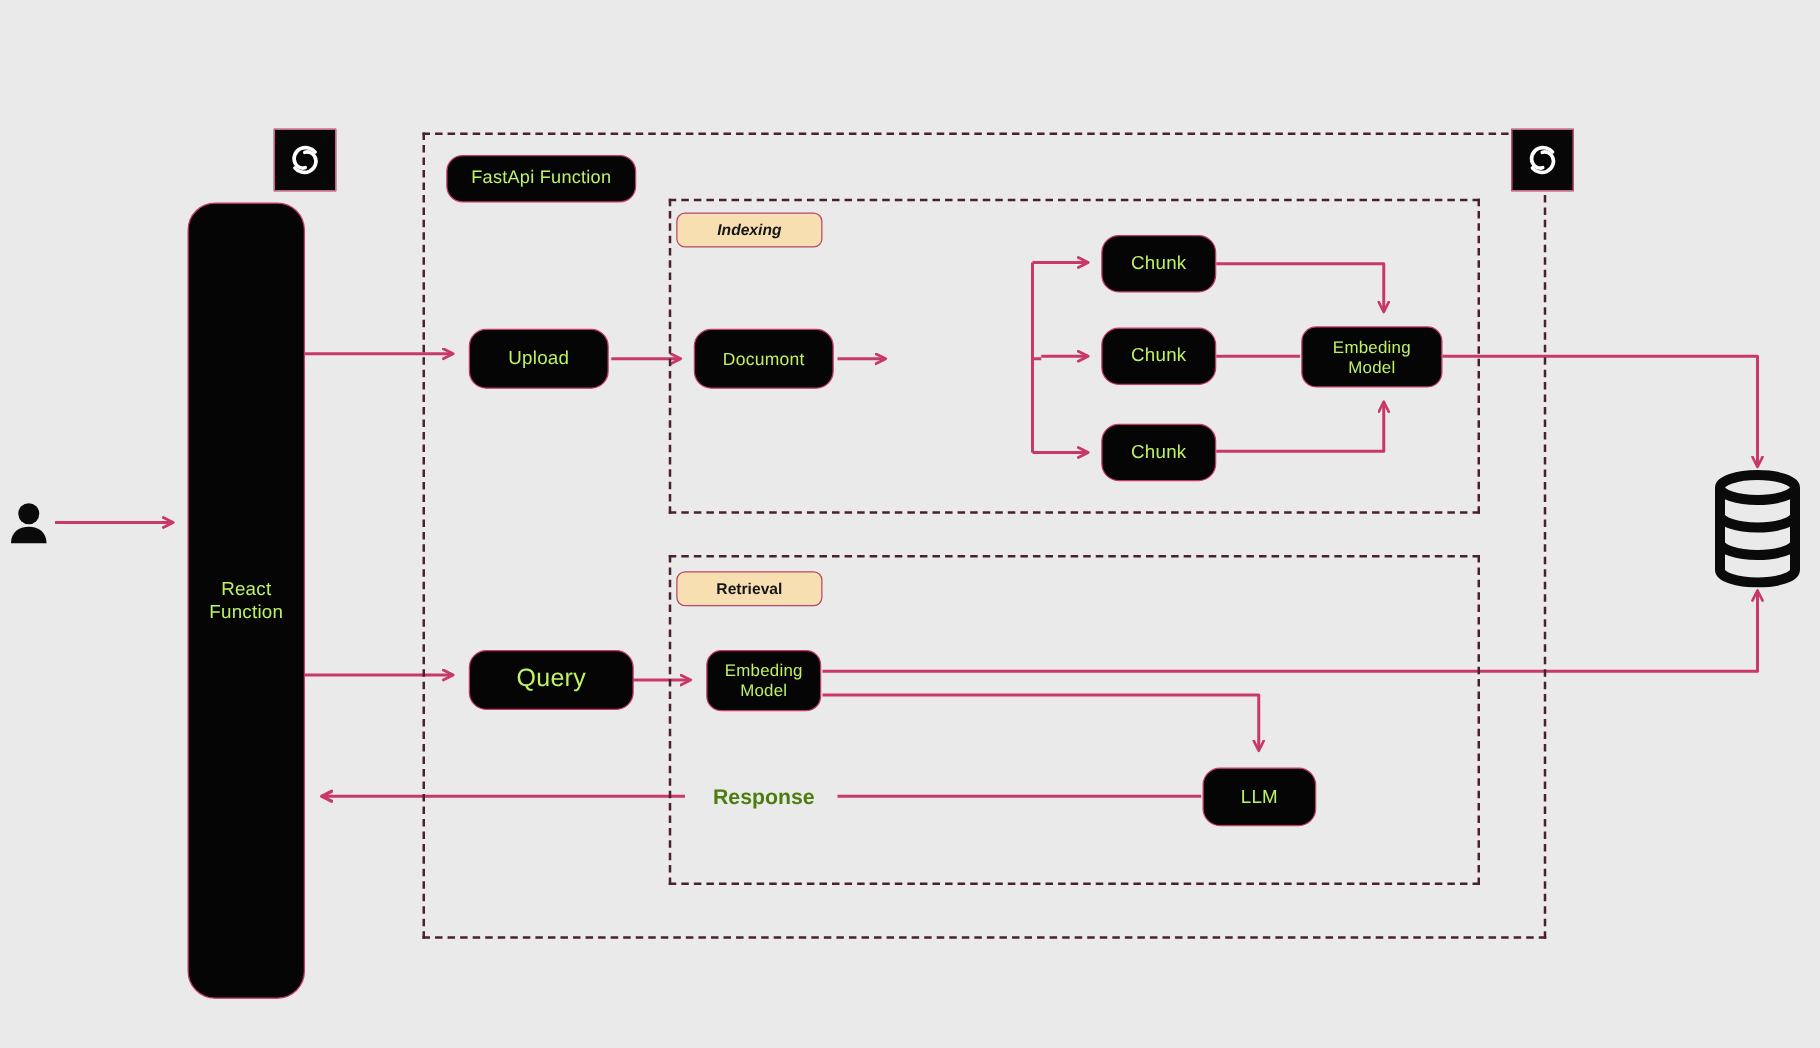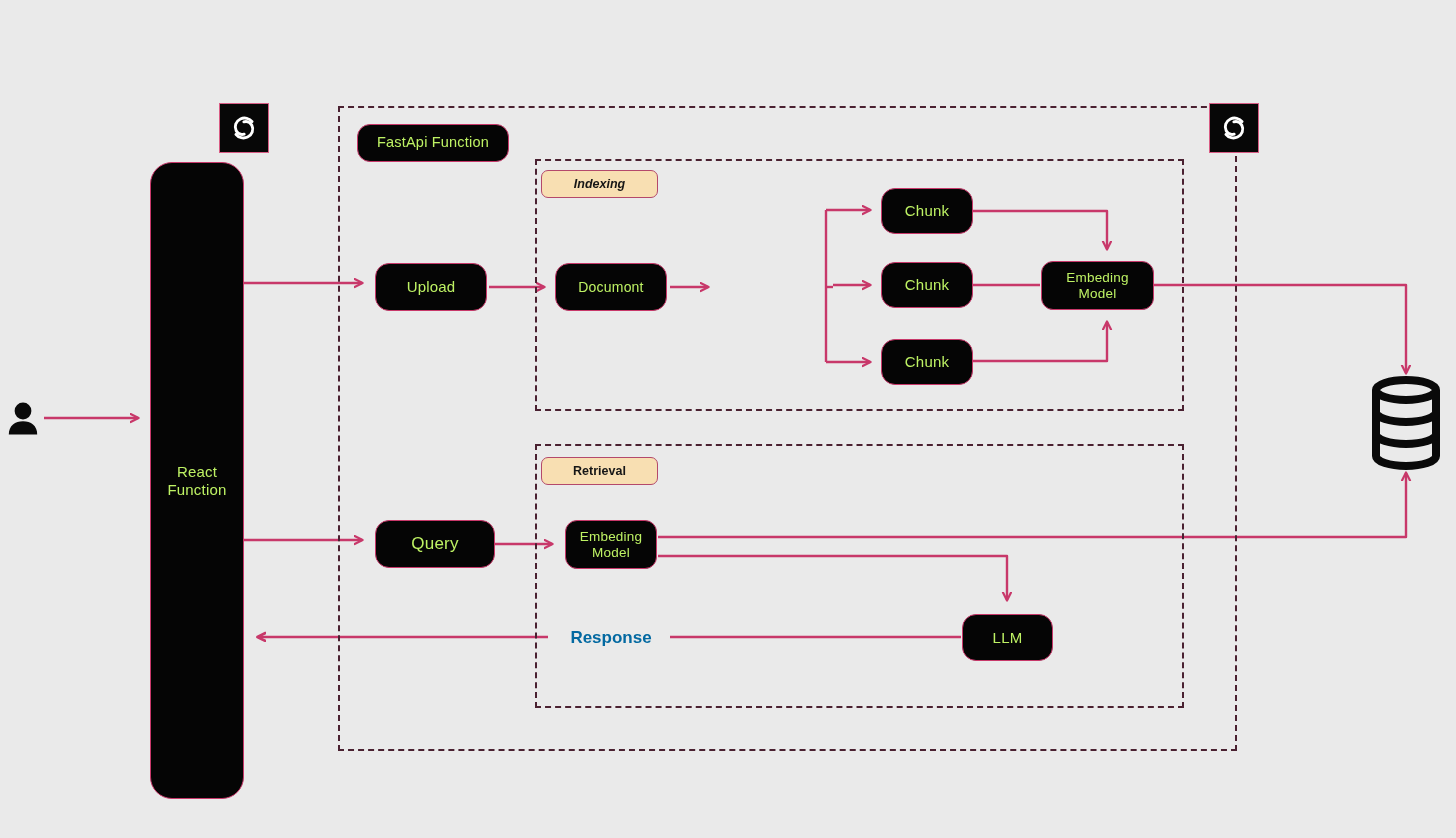--- a/index.html
+++ b/index.html
@@ -60,21 +60,21 @@
     background:#070707;
     border:1.6px solid #d95d85;
     display:flex;align-items:center;justify-content:center;
     z-index:9;
   }
   .logo-chip svg{display:block;}
 
   
   .plain-label{
     position:absolute;
-    color:#0369a1;
+    color:#4d7c0f;
     font-weight:700;
     font-size:17px;
     z-index:6;
     background:#eaeaea;
     padding:0 8px;
     display:flex;align-items:center;justify-content:center;
   }
 
   
   .user-icon{position:absolute;z-index:6;}
@@ -176,21 +176,21 @@
   </div>
   <div class="node" style="left:881px;top:339px;width:92px;height:46px;font-size:15px;">
     <span>Chunk</span>
   </div>
 
   <div class="node two-line" style="left:1041px;top:261px;width:113px;height:49px;font-size:13.5px;flex-direction:column;">
     <span>Embeding</span>
     <span>Model</span>
   </div>
 
-  <div class="node" style="left:375px;top:520px;width:120px;height:48px;font-size:17px;align-items:center;">
+  <div class="node" style="left:375px;top:520px;width:132px;height:48px;font-size:20px;align-items:center;">
     <span>Query</span>
   </div>
 
   <div class="node two-line" style="left:565px;top:520px;width:92px;height:49px;font-size:13.5px;flex-direction:column;">
     <span>Embeding</span>
     <span>Model</span>
   </div>
 
   <div class="node" style="left:962px;top:614px;width:91px;height:47px;font-size:15px;">
     <span>LLM</span>

